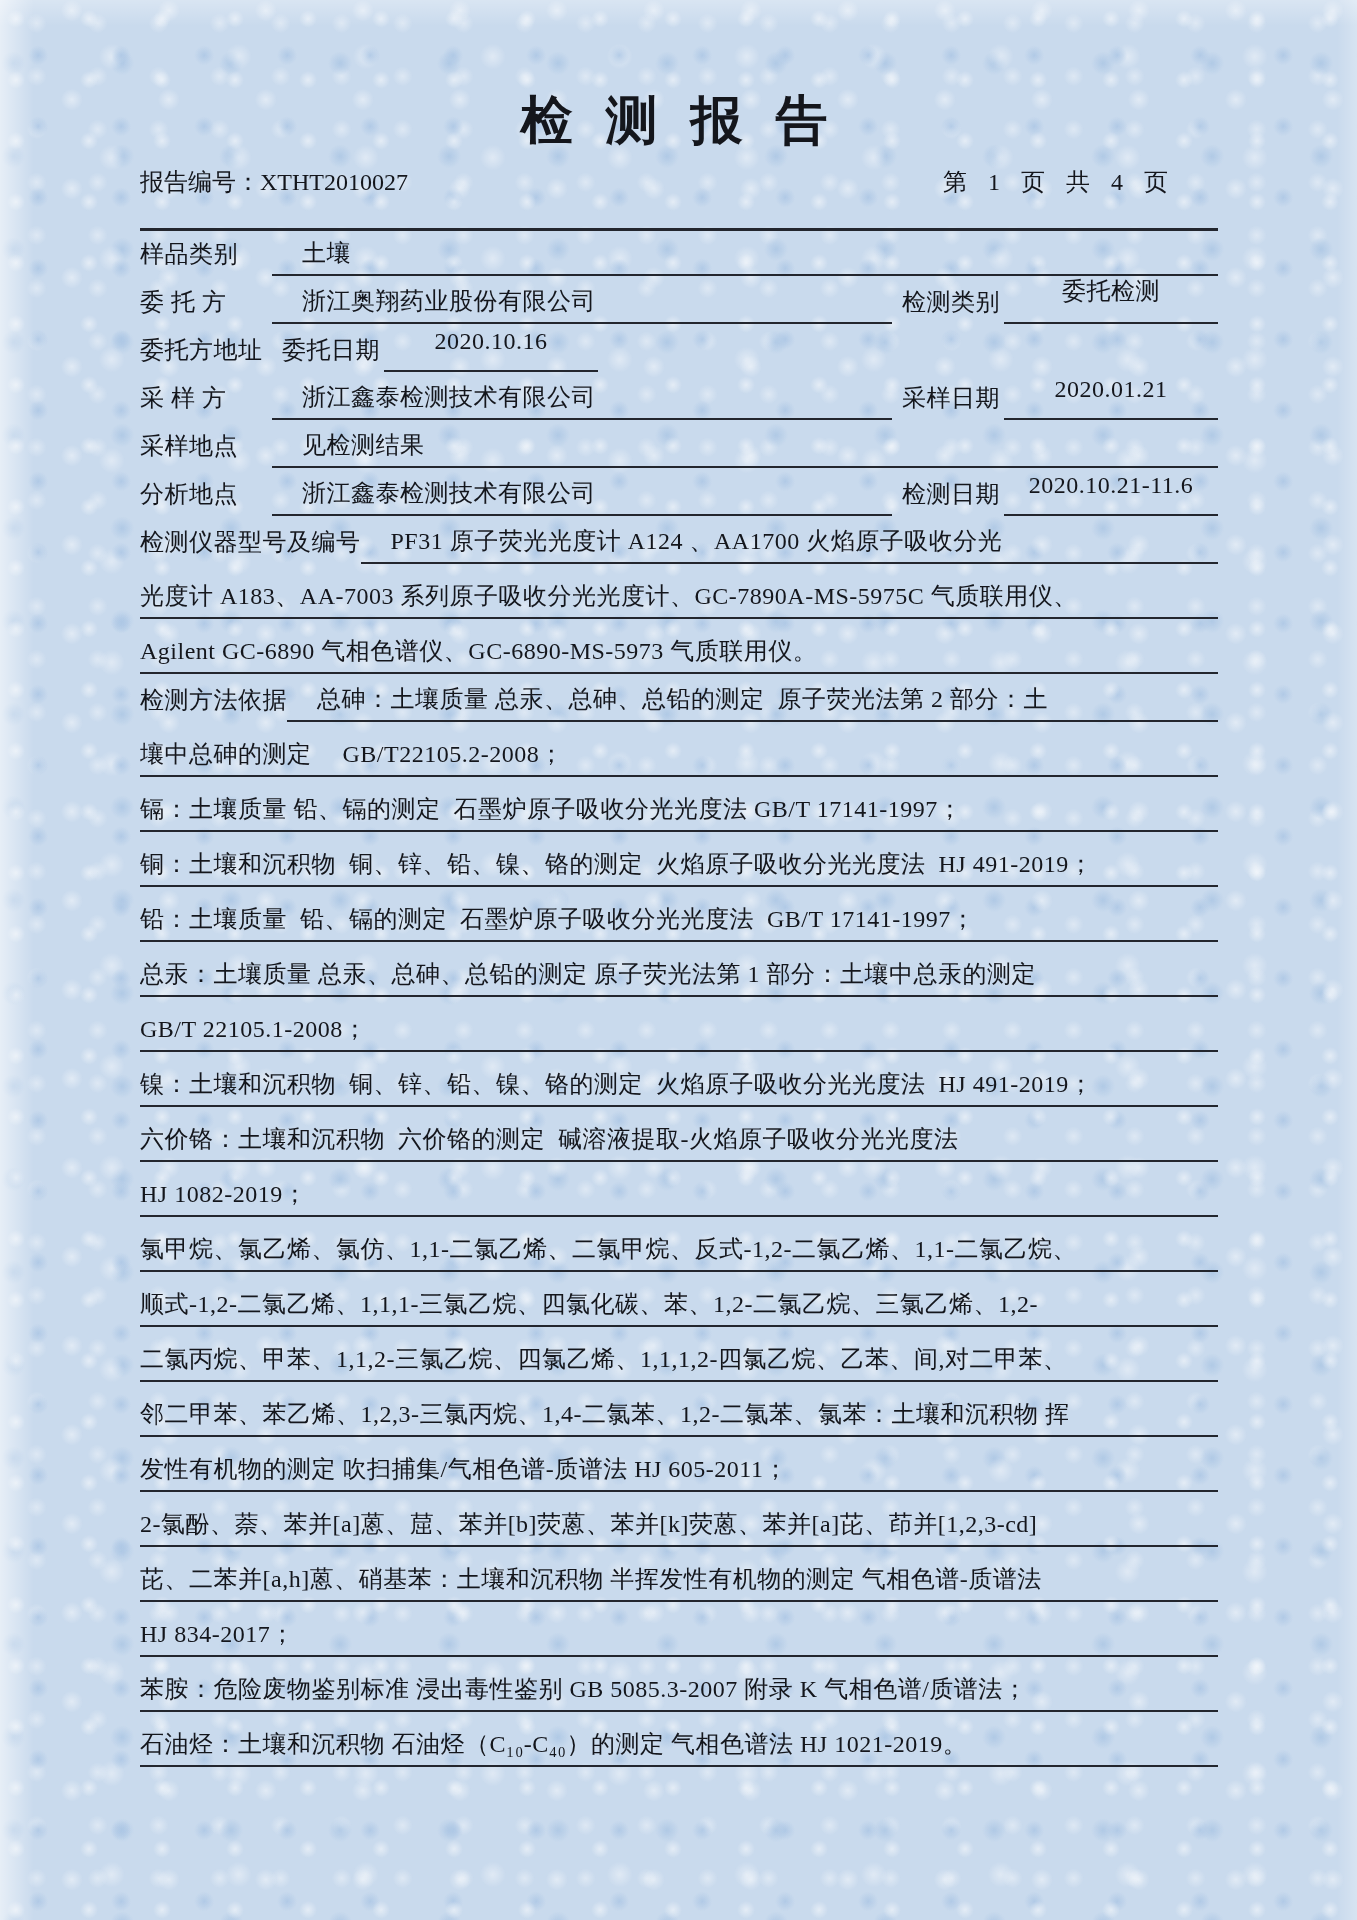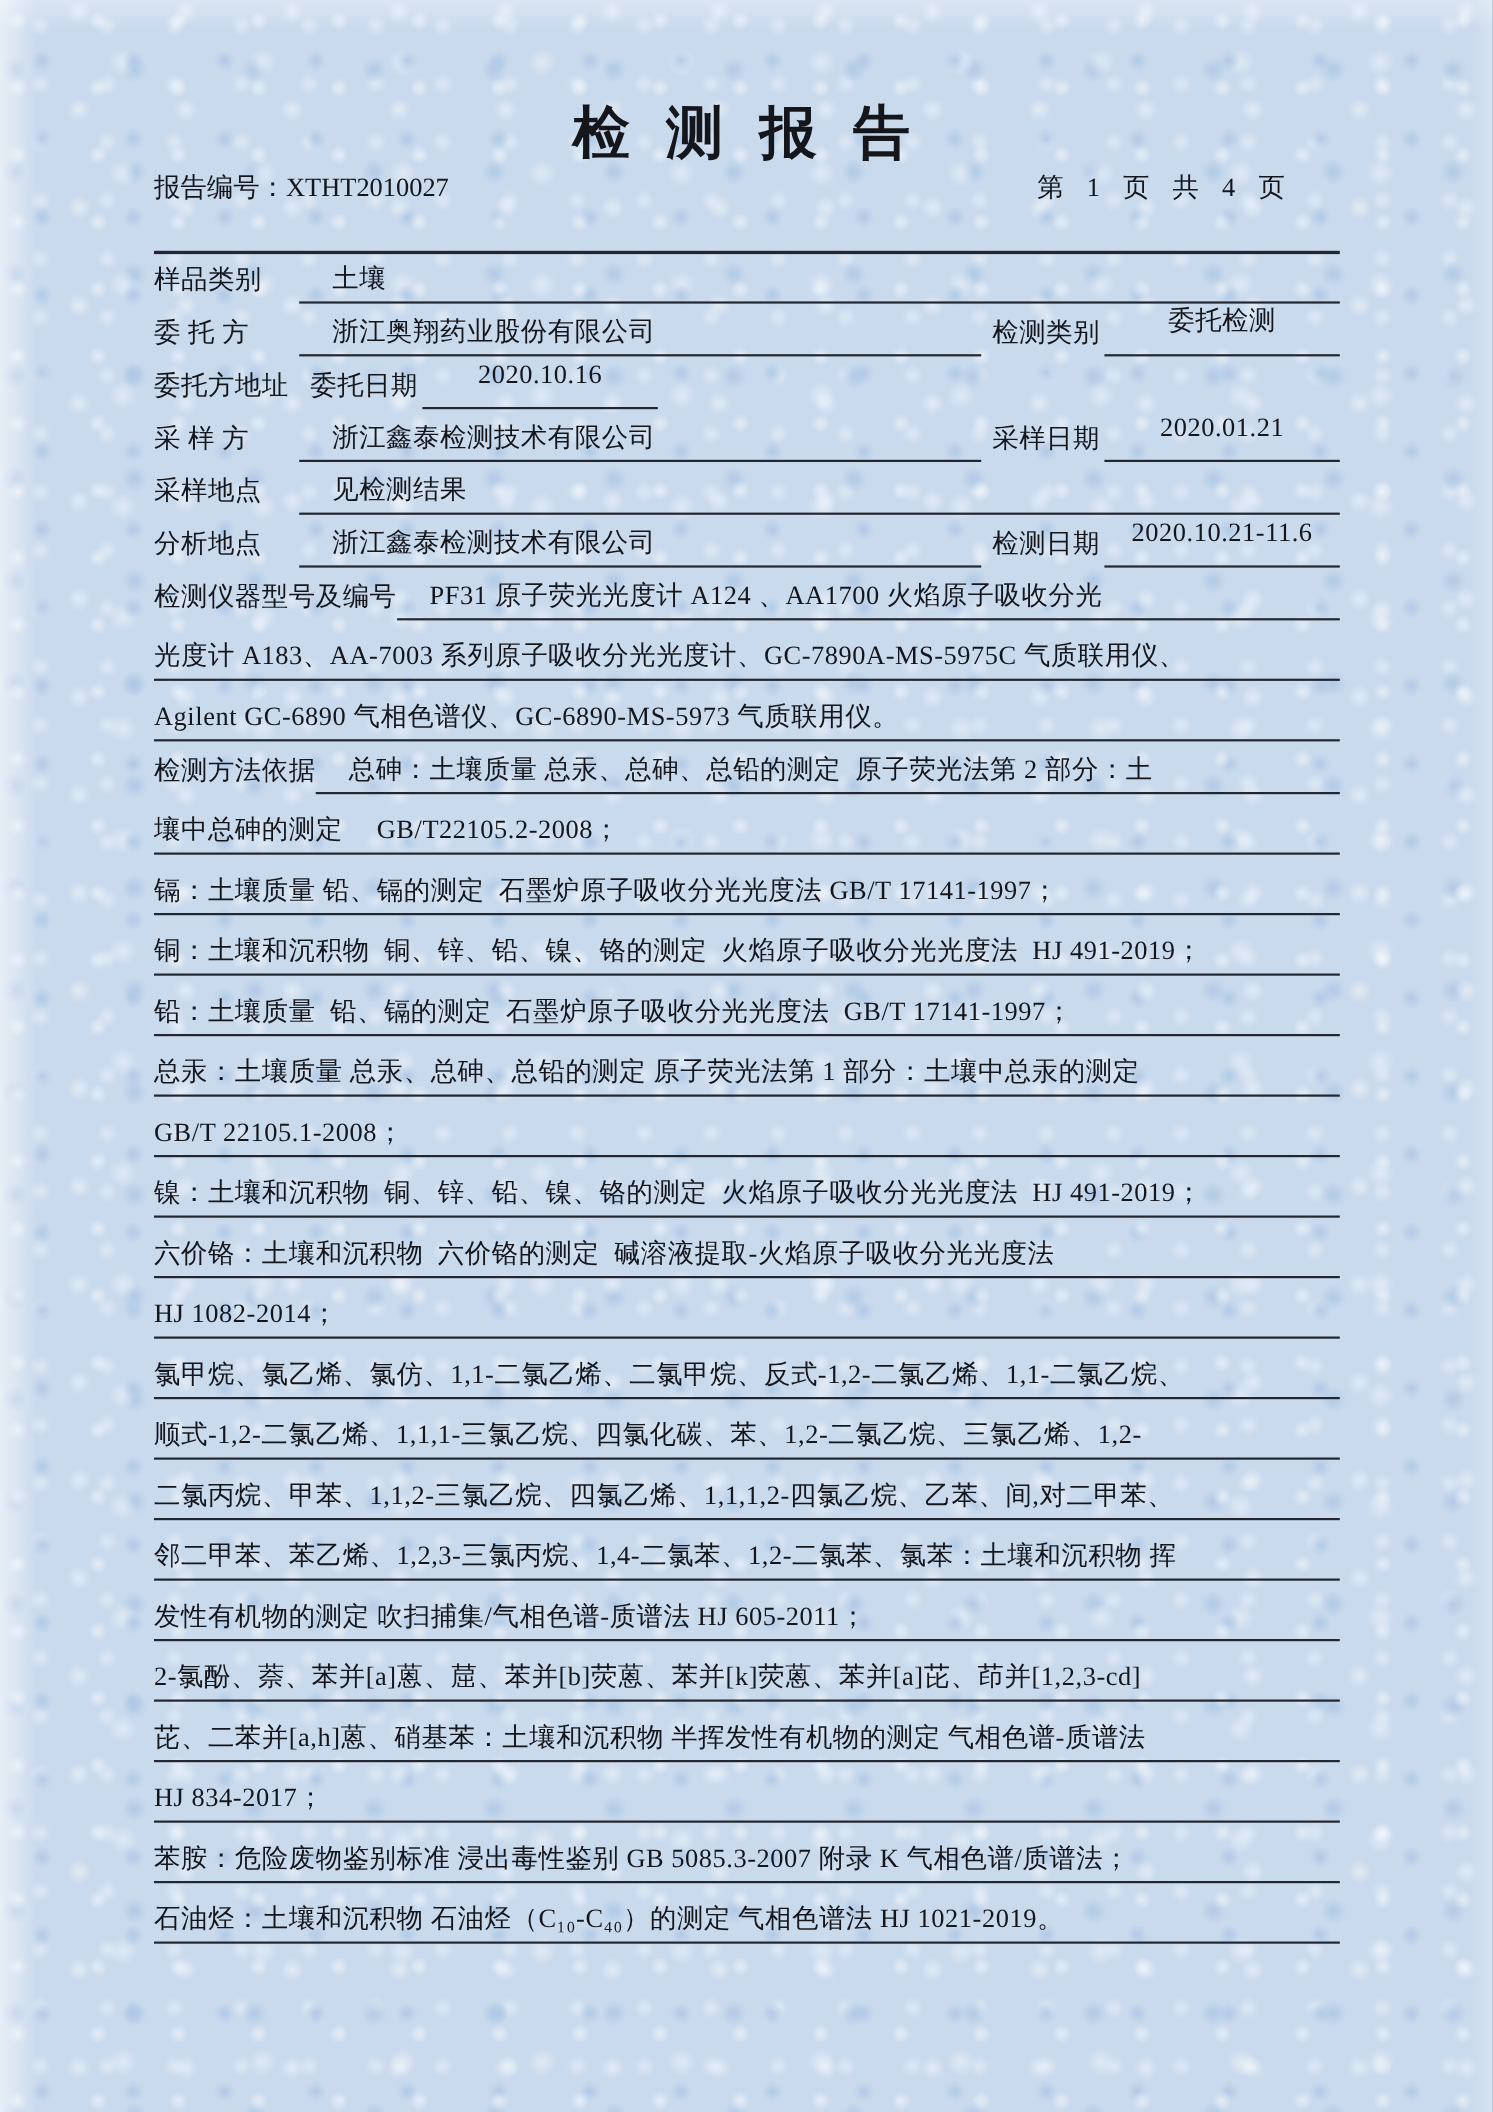--- a/index.html
+++ b/index.html
@@ -27,21 +27,21 @@
       linear-gradient(180deg, rgba(255,255,255,0.30), rgba(255,255,255,0) 26px),
       linear-gradient(270deg, rgba(255,255,255,0.25), rgba(255,255,255,0) 20px);
   }
   .title {
     position:absolute; top:86px; left:140px; width:1078px;
     text-align:center;
     font-size:52px; font-weight:bold; letter-spacing:10px;
     white-space:pre;
   }
   .meta-row {
-    position:absolute; top:154px; left:140px; width:1078px;
+    position:absolute; top:166px; left:140px; width:1078px;
     display:flex; justify-content:space-between; align-items:flex-end;
     font-size:24px;
     text-align:center;
   }
   .report-no { white-space:pre; }
   .pagination { white-space:pre; word-spacing:15px; padding-right:50px; }
   .rule {
     position:absolute; top:228px; left:140px; width:1078px;
     height:0; border-top:3px solid #23262e;
   }
@@ -130,21 +130,21 @@
         <span class="val">总砷：土壤质量 总汞、总砷、总铅的测定  原子荧光法第 2 部分：土</span>
       </div>
       <div class="line cont">壤中总砷的测定　 GB/T22105.2-2008；</div>
       <div class="line cont">镉：土壤质量 铅、镉的测定  石墨炉原子吸收分光光度法 GB/T 17141-1997；</div>
       <div class="line cont">铜：土壤和沉积物  铜、锌、铅、镍、铬的测定  火焰原子吸收分光光度法  HJ 491-2019；</div>
       <div class="line cont">铅：土壤质量  铅、镉的测定  石墨炉原子吸收分光光度法  GB/T 17141-1997；</div>
       <div class="line cont">总汞：土壤质量 总汞、总砷、总铅的测定 原子荧光法第 1 部分：土壤中总汞的测定</div>
       <div class="line cont">GB/T 22105.1-2008；</div>
       <div class="line cont">镍：土壤和沉积物  铜、锌、铅、镍、铬的测定  火焰原子吸收分光光度法  HJ 491-2019；</div>
       <div class="line cont">六价铬：土壤和沉积物  六价铬的测定  碱溶液提取-火焰原子吸收分光光度法</div>
-      <div class="line cont">HJ 1082-2014；</div>
+      <div class="line cont">HJ 1082-2019；</div>
       <div class="line cont">氯甲烷、氯乙烯、氯仿、1,1-二氯乙烯、二氯甲烷、反式-1,2-二氯乙烯、1,1-二氯乙烷、</div>
       <div class="line cont">顺式-1,2-二氯乙烯、1,1,1-三氯乙烷、四氯化碳、苯、1,2-二氯乙烷、三氯乙烯、1,2-</div>
       <div class="line cont">二氯丙烷、甲苯、1,1,2-三氯乙烷、四氯乙烯、1,1,1,2-四氯乙烷、乙苯、间,对二甲苯、</div>
       <div class="line cont">邻二甲苯、苯乙烯、1,2,3-三氯丙烷、1,4-二氯苯、1,2-二氯苯、氯苯：土壤和沉积物 挥</div>
       <div class="line cont">发性有机物的测定 吹扫捕集/气相色谱-质谱法 HJ 605-2011；</div>
       <div class="line cont">2-氯酚、萘、苯并[a]蒽、䓛、苯并[b]荧蒽、苯并[k]荧蒽、苯并[a]芘、茚并[1,2,3-cd]</div>
       <div class="line cont">芘、二苯并[a,h]蒽、硝基苯：土壤和沉积物 半挥发性有机物的测定 气相色谱-质谱法</div>
       <div class="line cont">HJ 834-2017；</div>
       <div class="line cont">苯胺：危险废物鉴别标准 浸出毒性鉴别 GB 5085.3-2007 附录 K 气相色谱/质谱法；</div>
       <div class="line cont">石油烃：土壤和沉积物 石油烃（C₁₀-C₄₀）的测定 气相色谱法 HJ 1021-2019。</div>

